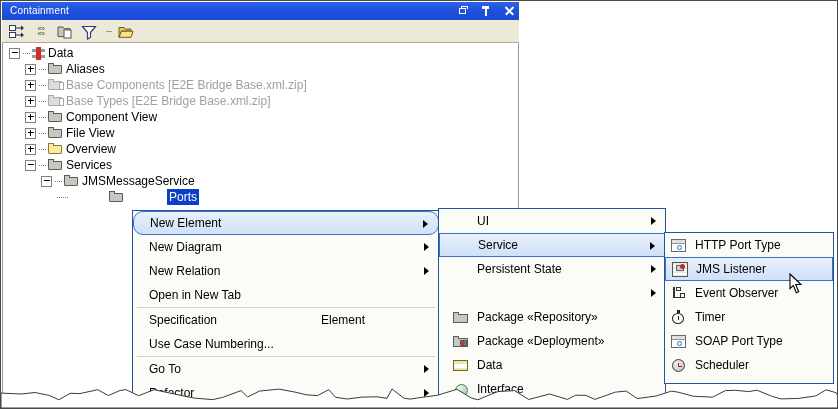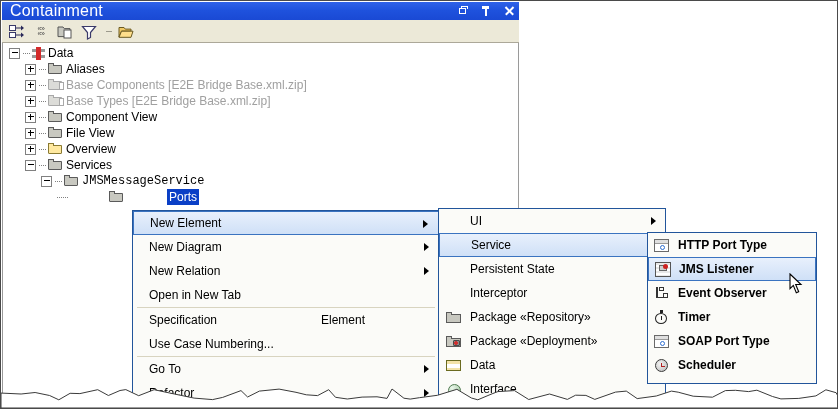--- a/index.html
+++ b/index.html
@@ -16,21 +16,21 @@
   #root{position:absolute;left:0;top:0;width:838px;height:409px;
         box-sizing:border-box;border:1px solid #4a4a4a;background:#ffffff;overflow:hidden;}
 
   
   #panel{position:absolute;left:1px;top:1px;width:517px;height:392px;
          background:#ffffff;box-sizing:border-box;}
 
   #titlebar{position:absolute;left:0;top:0;width:517px;height:18px;
             background:linear-gradient(to bottom,#2f62e8 0%,#1f52dd 45%,#1a49d4 100%);
             box-sizing:border-box;}
-  #titlebar .ttl{position:absolute;left:8px;top:1px;color:#ffffff;font-size:16px;
+  #titlebar .ttl{position:absolute;left:8px;top:1px;color:#ffffff;font-size:10px;
                  line-height:16px;letter-spacing:0.2px;}
   #titlebar .btns{position:absolute;right:4px;top:0;height:18px;display:flex;align-items:center;gap:11px;}
   #titlebar .btns .ic{width:12px;height:12px;position:relative;cursor:default;}
   .ic-restore:before{content:"";position:absolute;left:2px;top:3px;width:7px;height:6px;
                      border:1.3px solid #ffffff;box-sizing:border-box;}
   .ic-restore:after{content:"";position:absolute;left:4px;top:1px;width:7px;height:3px;
                     border:1.3px solid #ffffff;border-bottom:none;box-sizing:border-box;}
   .ic-pin:before{content:"";position:absolute;left:2px;top:1px;width:7px;height:3px;background:#ffffff;}
   .ic-pin:after{content:"";position:absolute;left:5px;top:4px;width:1.6px;height:7px;background:#ffffff;}
   .ic-close:before,.ic-close:after{content:"";position:absolute;left:1px;top:5px;width:11px;height:1.6px;background:#ffffff;}
@@ -87,33 +87,33 @@
   .mi .lbl{flex:0 0 auto;}
   .mi .accel{position:absolute;right:0;}
   .mi.hl{background:linear-gradient(to bottom,#e8f0fc,#cfe0f7);border:1px solid #3a73c0;}
   .mi .arr{position:absolute;width:0;height:0;border-left:5px solid #000;
            border-top:4px solid transparent;border-bottom:4px solid transparent;}
   .msep{height:1px;background:#d8d4c0;}
   .icowrap{width:22px;height:20px;flex:0 0 auto;position:relative;}
 
   
   #menu1{left:131px;top:209px;width:308px;height:200px;}
-  #menu1 .mi{padding-left:16px;}
+  #menu1 .mi{padding-left:16px;border-radius:10px;}
   #menu1 .mi .arr{right:10px;top:8px;}
   #menu1 .mi .accel{right:74px;}
   #menu1 .msep{margin:0 4px;}
 
   
   #menu2{left:437px;top:207px;width:228px;height:202px;}
-  #menu2 .mi{padding-left:5px;}
+  #menu2 .mi{padding-left:12px;}
   #menu2 .mi .lbl{margin-left:4px;}
   #menu2 .mi .arr{right:9px;top:8px;}
 
   
-  #menu3{left:646px;top:231px;width:170px;height:152px;font-weight:bold;}
+  #menu3{left:663px;top:231px;width:170px;height:152px;}
   #menu3 .mi{padding-left:3px;height:24px;}
   #menu3 .mi .lbl{margin-left:5px;}
 
   
   .i-folder{position:absolute;left:2px;top:5px;width:15px;height:11px;}
   .i-folder i{position:absolute;left:0;top:2px;width:15px;height:9px;border:1px solid #5a5a5a;
               background:#c8c8c0;box-sizing:border-box;}
   .i-folder i:before{content:"";position:absolute;left:-1px;top:-3px;width:6px;height:3px;
                      border:1px solid #5a5a5a;border-bottom:none;background:#c8c8c0;box-sizing:border-box;}
   .i-deploy i:after{content:"";position:absolute;right:0px;bottom:0px;width:7px;height:6px;
@@ -267,21 +267,21 @@
           <span>Overview</span>
         </div>
         <div class="node" style="top: 114px; left: 22px;">
           <span class="pm"></span>
           <span class="dots"></span>
           <span class="fold">
             <i></i>
           </span>
           <span>Services</span>
         </div>
-        <div class="node" style="top: 130px; left: 38px; font-family: Liberation Mono, monospace;">
+        <div class="node" style="top: 130px; left: 38px;">
           <span class="pm"></span>
           <span class="dots"></span>
           <span class="fold">
             <i></i>
           </span>
           <span>JMSMessageService</span>
         </div>
         <div class="node" style="top: 146px; left: 54px; gap: 40px;">
           <span class="dots" style="width: 11px;"></span>
           <span class="fold">
@@ -338,21 +338,20 @@
         <span class="lbl">Service</span>
         <span class="arr"></span>
       </div>
       <div class="mi">
         <span class="icowrap"></span>
         <span class="lbl">Persistent State</span>
         <span class="arr"></span>
       </div>
       <div class="mi">
         <span class="icowrap"></span>
-        <span class="lbl">Interceptor</span>
         <span class="arr"></span>
       </div>
       <div class="mi">
         <span class="icowrap">
           <span class="i-folder">
             <i></i>
           </span>
         </span>
         <span class="lbl">Package «Repository»</span>
       </div>

